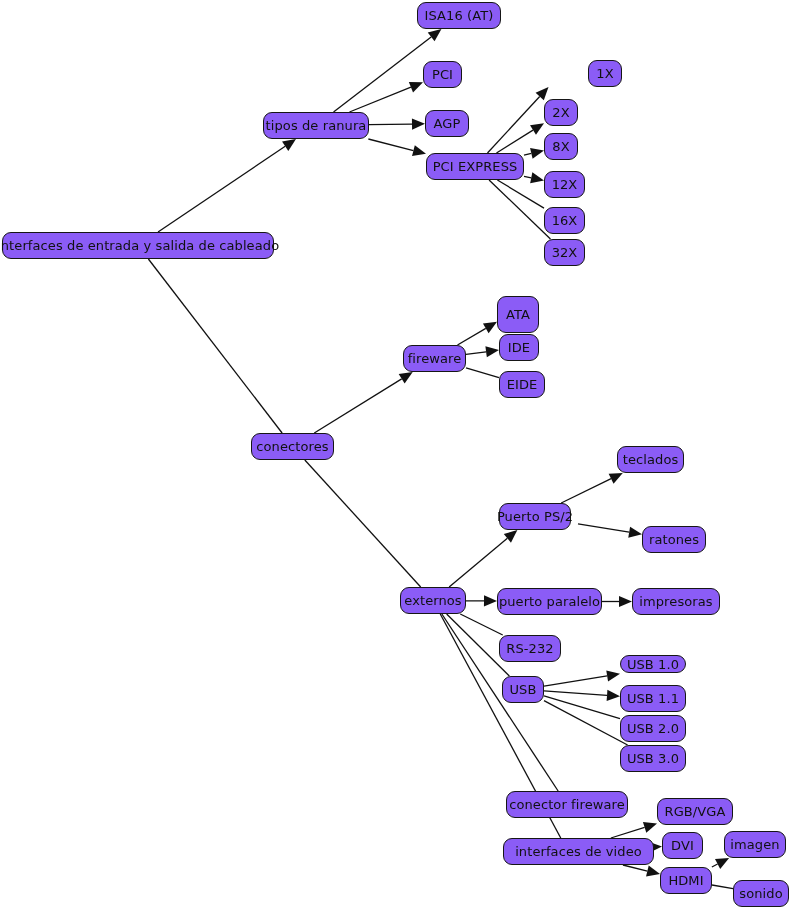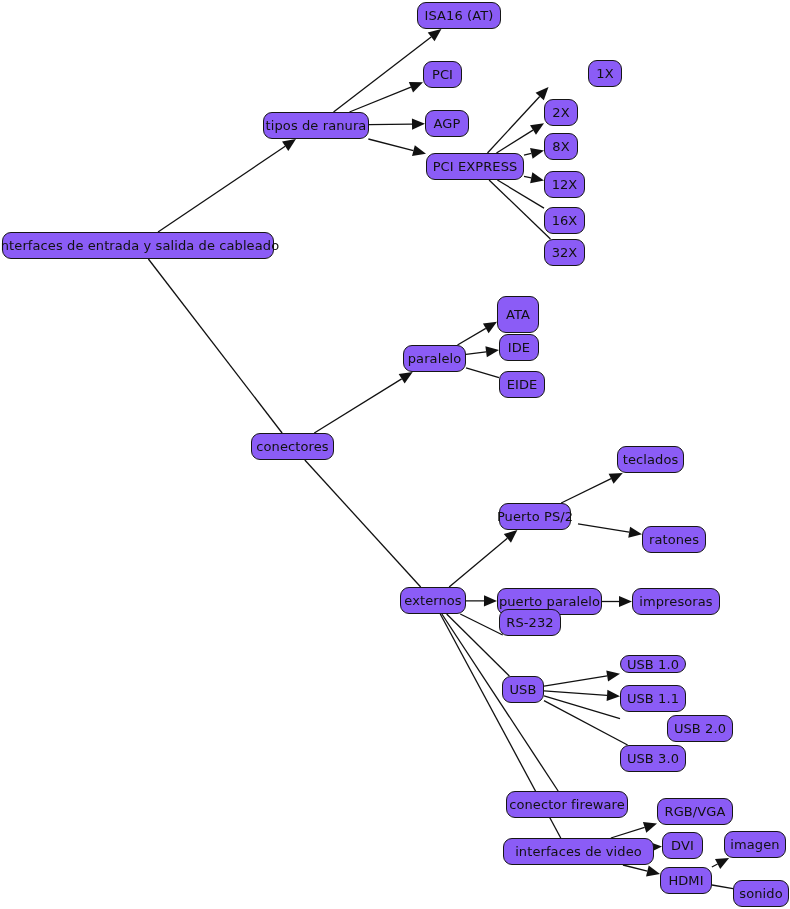--- a/index.html
+++ b/index.html
@@ -180,35 +180,35 @@
       <div class="node" style="left: 423px; top: 61px; width: 39px; height: 27px;">PCI</div>
       <div class="node" style="left: 425px; top: 110px; width: 44px; height: 27px;">AGP</div>
       <div class="node" style="left: 426px; top: 153px; width: 98px; height: 27px;">PCI EXPRESS</div>
       <div class="node" style="left: 544px; top: 60px; width: 34px; height: 27px; margin-left: 44px;">1X</div>
       <div class="node" style="left: 544px; top: 99px; width: 34px; height: 27px;">2X</div>
       <div class="node" style="left: 544px; top: 133px; width: 34px; height: 27px;">8X</div>
       <div class="node" style="left: 544px; top: 171px; width: 41px; height: 27px;">12X</div>
       <div class="node" style="left: 544px; top: 207px; width: 41px; height: 27px;">16X</div>
       <div class="node" style="left: 544px; top: 239px; width: 41px; height: 27px;">32X</div>
       <div class="node" style="left: 251px; top: 433px; width: 83px; height: 27px;">conectores</div>
-      <div class="node" style="left: 403px; top: 345px; width: 63px; height: 27px;">paralelo</div>
+      <div class="node" style="left: 403px; top: 345px; width: 63px; height: 27px;">fireware</div>
       <div class="node" style="left: 497px; top: 296px; width: 42px; height: 37px;">ATA</div>
       <div class="node" style="left: 499px; top: 334px; width: 40px; height: 27px;">IDE</div>
       <div class="node" style="left: 499px; top: 371px; width: 46px; height: 27px;">EIDE</div>
       <div class="node" style="left: 400px; top: 587px; width: 66px; height: 27px;">externos</div>
       <div class="node" style="left: 499px; top: 503px; width: 72px; height: 27px;">Puerto PS/2</div>
       <div class="node" style="left: 617px; top: 446px; width: 67px; height: 27px;">teclados</div>
       <div class="node" style="left: 642px; top: 526px; width: 64px; height: 27px;">ratones</div>
       <div class="node" style="left: 497px; top: 588px; width: 105px; height: 27px;">puerto paralelo</div>
       <div class="node" style="left: 632px; top: 588px; width: 88px; height: 27px; text-align: right;">impresoras</div>
-      <div class="node" style="left: 499px; top: 609px; width: 62px; height: 27px;">RS-232</div>
+      <div class="node" style="left: 499px; top: 635px; width: 62px; height: 27px;">RS-232</div>
       <div class="node" style="left: 502px; top: 676px; width: 42px; height: 27px;">USB</div>
       <div class="node" style="left: 620px; top: 655px; width: 66px; height: 18px;">USB 1.0</div>
       <div class="node" style="left: 620px; top: 685px; width: 66px; height: 27px;">USB 1.1</div>
-      <div class="node" style="left: 620px; top: 715px; width: 66px; height: 27px; margin-left: 47px;">USB 2.0</div>
+      <div class="node" style="left: 620px; top: 715px; width: 66px; height: 27px;">USB 2.0</div>
       <div class="node" style="left: 620px; top: 745px; width: 66px; height: 27px;">USB 3.0</div>
       <div class="node" style="left: 506px; top: 791px; width: 122px; height: 27px;">conector fireware</div>
       <div class="node" style="left: 503px; top: 838px; width: 151px; height: 27px;">interfaces de video</div>
       <div class="node" style="left: 657px; top: 798px; width: 76px; height: 27px;">RGB/VGA</div>
       <div class="node" style="left: 662px; top: 832px; width: 41px; height: 27px;">DVI</div>
       <div class="node" style="left: 660px; top: 867px; width: 52px; height: 27px;">HDMI</div>
       <div class="node" style="left: 724px; top: 831px; width: 62px; height: 27px;">imagen</div>
       <div class="node" style="left: 733px; top: 880px; width: 56px; height: 27px;">sonido</div>
     </div>
 </div>

